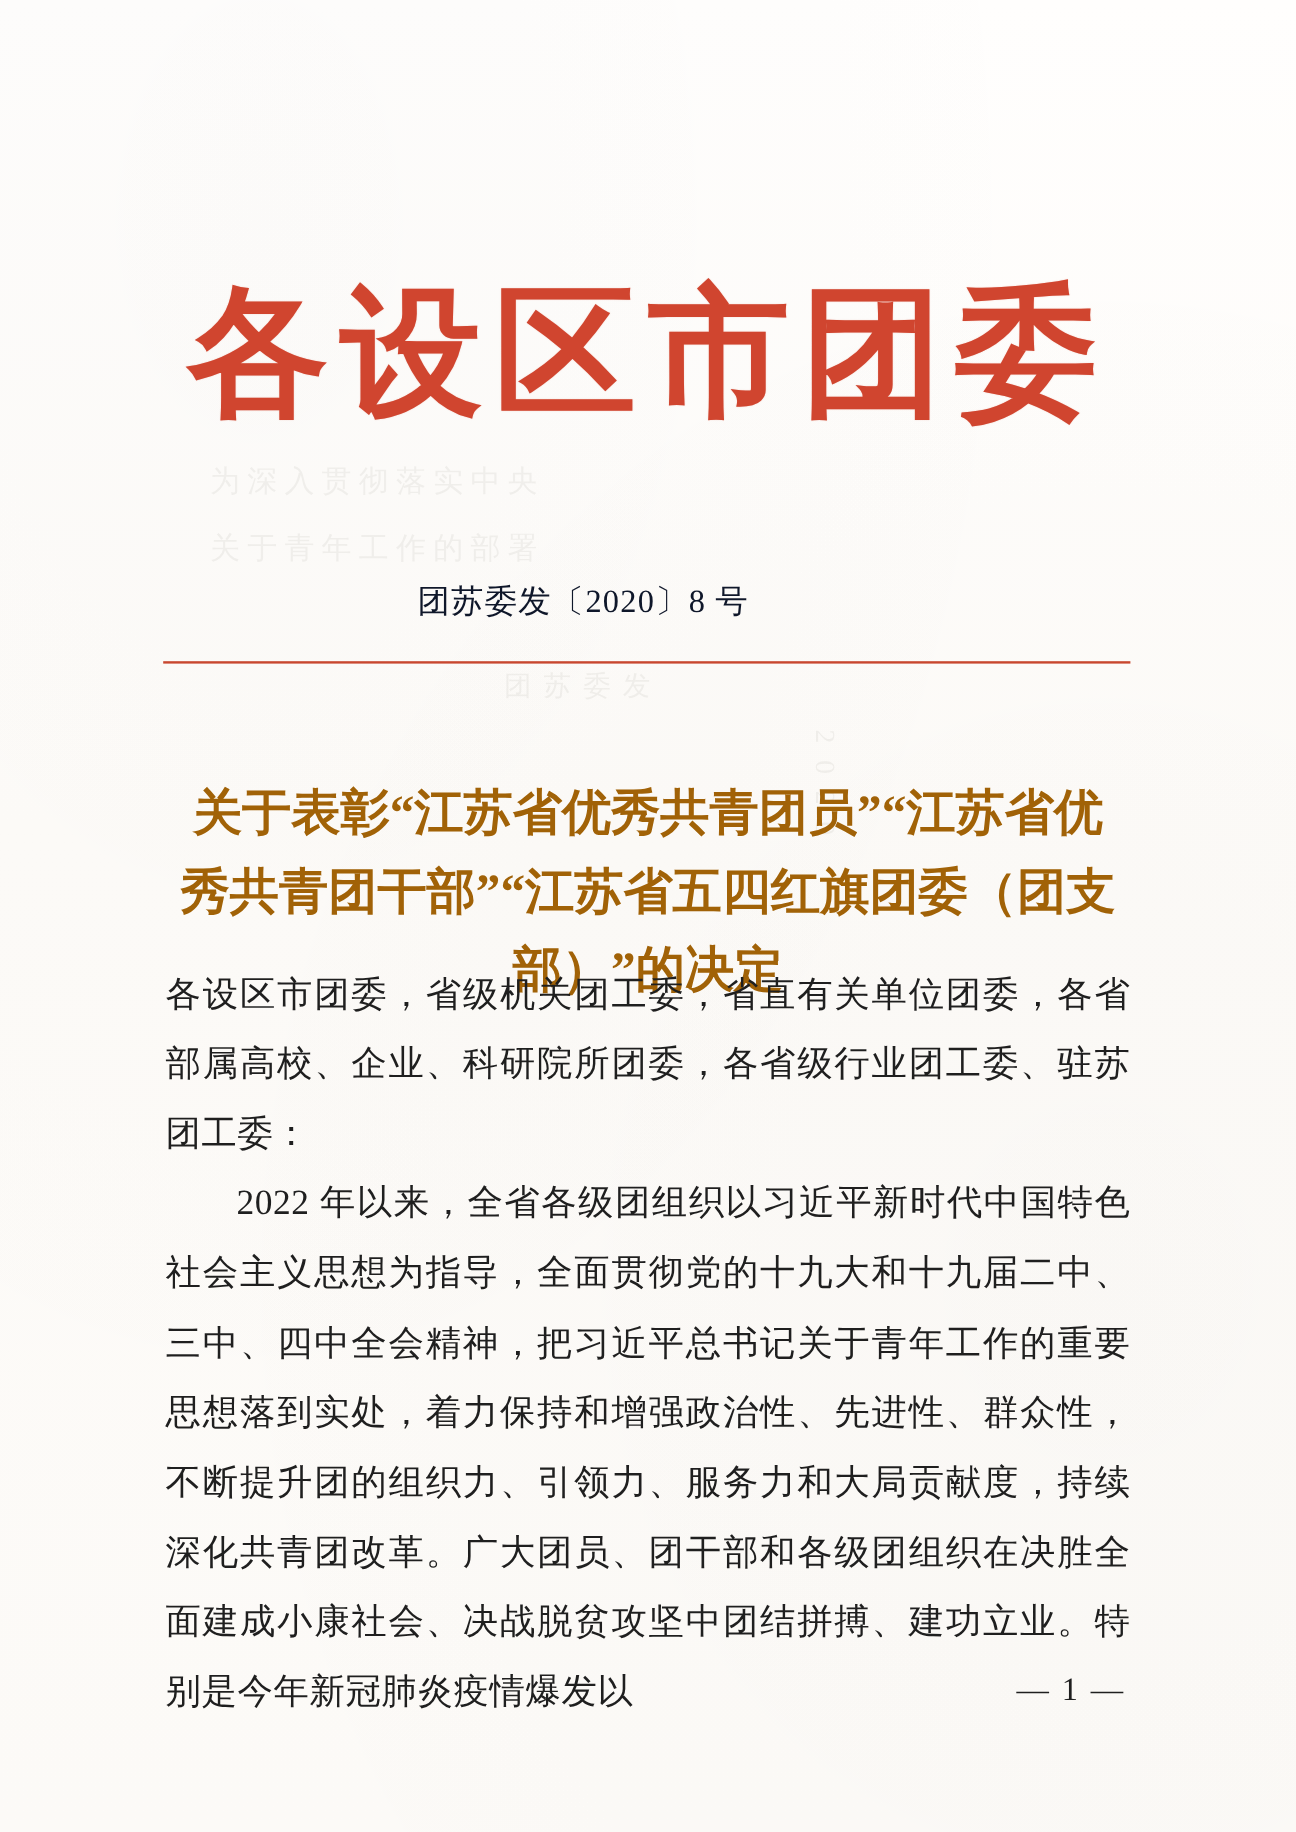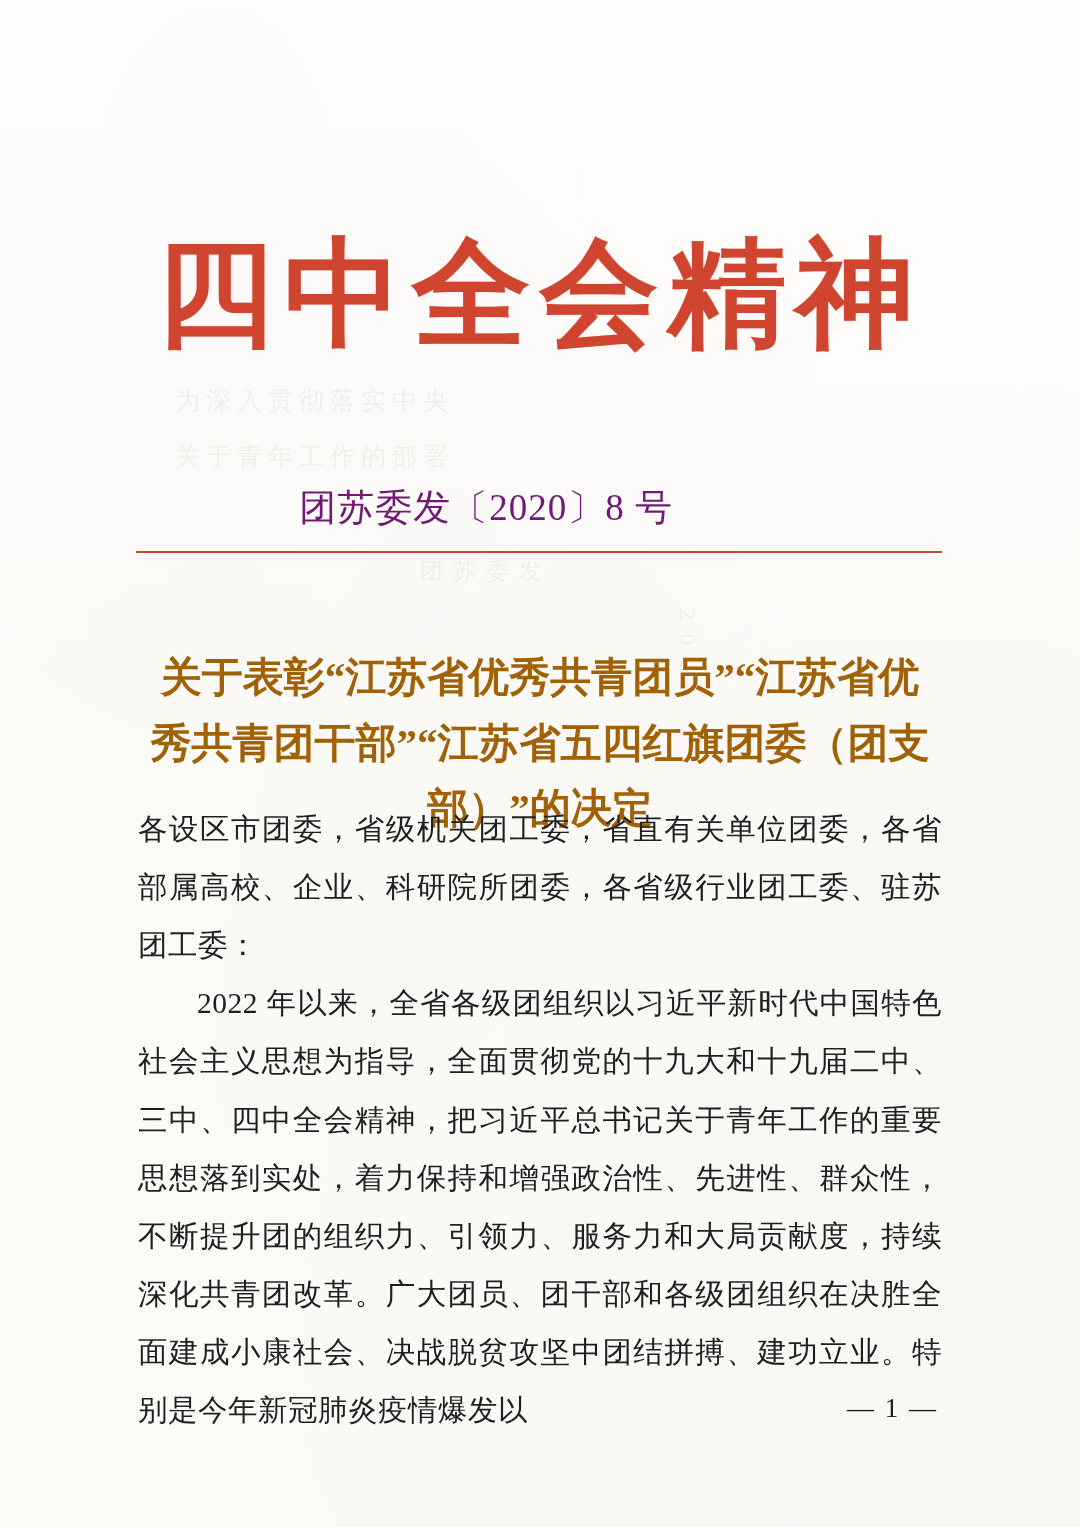--- a/index.html
+++ b/index.html
@@ -53,22 +53,22 @@
     letter-spacing: 10px;
     text-shadow: 0 0 1px rgba(208,69,47,0.35);
   }
 
   .doc-number {
     position: absolute;
     top: 483px;
     left: 0;
     width: 972px;
     text-align: center;
-    font-size: 37px;
-    color: #701a75;
+    font-size: 27px;
+    color: #0f172a;
     letter-spacing: 1px;
   }
 
   .red-rule {
     position: absolute;
     top: 551px;
     left: 136px;
     width: 806px;
     height: 2px;
     background: #c8472f;
@@ -117,21 +117,21 @@
 <body>
 
 <div class="page">
   <div class="paper-noise"></div>
 
   <div class="ghost g1">为深入贯彻落实中央</div>
   <div class="ghost g2">关于青年工作的部署</div>
   <div class="ghost g3">团苏委发</div>
   <div class="ghost g4">2020</div>
 
-  <div class="masthead">四中全会精神</div>
+  <div class="masthead">各设区市团委</div>
 
   <div class="doc-number">团苏委发〔2020〕8 号</div>
 
   <div class="red-rule"></div>
 
   <div class="title">关于表彰“江苏省优秀共青团员”“江苏省优秀共青团干部”“江苏省五四红旗团委（团支部）”的决定</div>
 
   <div class="body-block">
     <p class="para">各设区市团委，省级机关团工委，省直有关单位团委，各省部属高校、企业、科研院所团委，各省级行业团工委、驻苏团工委：</p>
     <p class="para indent">2022 年以来，全省各级团组织以习近平新时代中国特色社会主义思想为指导，全面贯彻党的十九大和十九届二中、三中、四中全会精神，把习近平总书记关于青年工作的重要思想落到实处，着力保持和增强政治性、先进性、群众性，不断提升团的组织力、引领力、服务力和大局贡献度，持续深化共青团改革。广大团员、团干部和各级团组织在决胜全面建成小康社会、决战脱贫攻坚中团结拼搏、建功立业。特别是今年新冠肺炎疫情爆发以</p>

